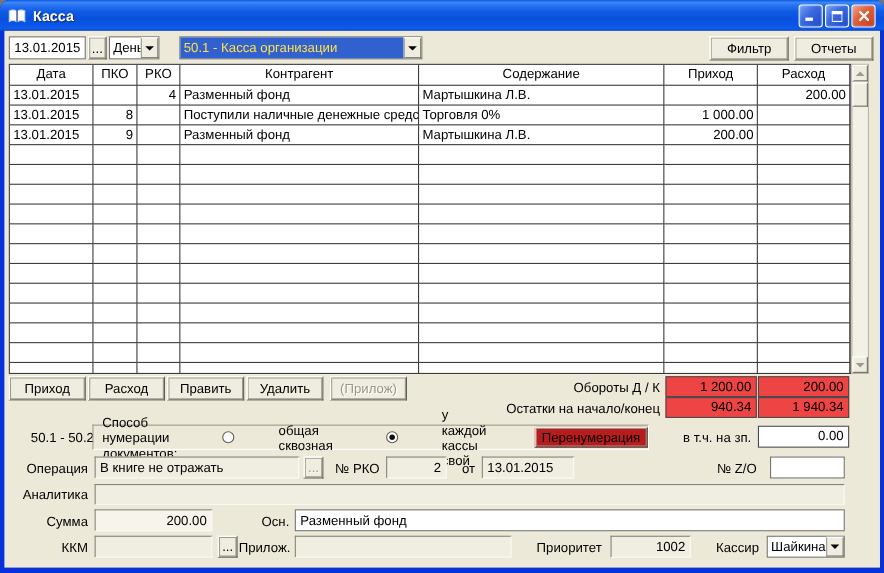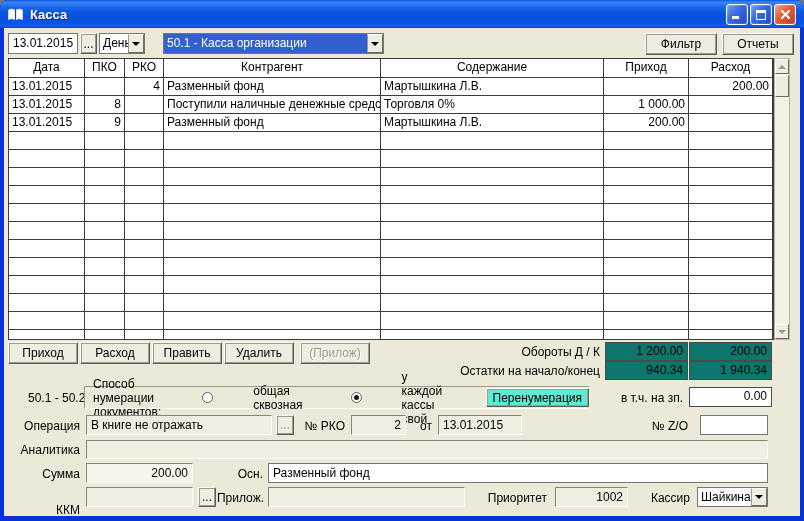--- a/index.html
+++ b/index.html
@@ -36,21 +36,21 @@
   .field.rt { text-align:right; }
   .btn {
     position:absolute; background:#EFEDE0; font-size:12px;
     border:1px solid; border-color:#FFFFFF #5E5E56 #5E5E56 #FFFFFF;
     box-shadow:0 0 0 1px #9c9a8d inset; display:flex; align-items:center; justify-content:center;
     cursor:default; white-space:nowrap;
   }
   .btn.disabled { color:#9B988B; text-shadow:1px 1px 0 #fff; }
   .combo { position:absolute; background:#fff; border:1px solid #76766E; display:flex; }
   .combo .txt { flex:1; line-height:18px; padding:0 3px; overflow:hidden; white-space:nowrap; }
-  .combo .txt.sel { background:#3161CE; color:#ffffff; }
+  .combo .txt.sel { background:#3161CE; color:#fde047; }
   .drop {
     width:16px; background:#EFEDE0; border-left:1px solid #9c9a8d;
     display:flex; align-items:center; justify-content:center;
     border-top:1px solid #fff; border-bottom:1px solid #6d6d66; border-right:1px solid #6d6d66;
   }
   .tri { width:0; height:0; border-left:4px solid transparent; border-right:4px solid transparent; border-top:4px solid #000; }
   
   .grid {
     position:absolute; left:8px; top:58px; width:766px; height:282px;
     background:#fff; border:1px solid #3c3c3c; overflow:hidden;
@@ -70,40 +70,40 @@
   .sarrow {
     position:absolute; left:0; width:14px; height:15px; background:#EFEDE0;
     border:1px solid; border-color:#fff #6d6d66 #6d6d66 #fff;
     display:flex; align-items:center; justify-content:center;
   }
   .sarrow .tri { border-top-color:#9a9a8e; }
   .sarrow.up .tri { transform:rotate(180deg); }
   .sthumb { position:absolute; left:0; top:16px; width:14px; height:22px; background:#EFEDE0; border:1px solid; border-color:#fff #6d6d66 #6d6d66 #fff; }
   
   .sumbox {
-    position:absolute; background:#0f766e; border:1px solid #4a4a4a;
+    position:absolute; background:#ef4444; border:1px solid #4a4a4a;
     font-size:12px; line-height:17px; text-align:right; padding:0 4px; overflow:hidden;
   }
   .sumbox.white { background:#fff; }
   
   .numpanel {
     position:absolute; left:84px; top:386px; width:506px; height:23px;
     border:1px solid; border-color:#9d9a88 #fff #fff #9d9a88;
     display:flex; align-items:center; font-size:12px;gap:36px;
   }
   .radio {
     width:11px; height:11px; border-radius:50%; background:#fff;
     border:1px solid #5e5e56; display:inline-block; position:relative; flex:none;
   }
   .radio.on::after {
     content:""; position:absolute; left:2px; top:2px; width:5px; height:5px;
     border-radius:50%; background:#111;
   }
   .renum {
-    position:relative; background:#5eead4; font-size:12px; height:19px; padding:0 6px;
+    position:relative; background:#b91c1c; font-size:12px; height:19px; padding:0 6px;
     border:1px solid; border-color:#FFFFFF #5E5E56 #5E5E56 #FFFFFF;
     box-shadow:0 0 0 1px #9c9a8d inset; display:flex; align-items:center;
   }
 </style>
 </head>
 <body>
 
 <div class="window">
 
   <div class="titlebar">
@@ -348,21 +348,21 @@
   <div class="field white" style="left:700px; top:415px; width:68px; height:20px;"></div>
 
   <div class="lbl r" style="left:0; top:443px; width:80px;">Аналитика</div>
   <div class="field" style="left:86px; top:440px; width:682px; height:19px;"></div>
 
   <div class="lbl r" style="left:0; top:467px; width:80px;">Сумма</div>
   <div class="field rt" style="left:86px; top:463px; width:107px; height:20px; background:#F7F5EB;">200.00</div>
   <div class="lbl r" style="left:210px; top:467px; width:53px;">Осн.</div>
   <div class="field white" style="left:268px; top:463px; width:500px; height:20px;">Разменный фонд</div>
 
-  <div class="lbl r" style="left:0; top:503px; width:80px;padding-left:39px;">ККМ</div>
+  <div class="lbl r" style="left:0; top:491px; width:80px;padding-left:39px;">ККМ</div>
   <div class="field" style="left:86px; top:487px; width:107px; height:20px;"></div>
   <div class="btn" style="left:198px; top:487px; width:18px; height:20px;">...</div>
   <div class="lbl r" style="left:214px; top:491px; width:50px;">Прилож.</div>
   <div class="field" style="left:268px; top:487px; width:197px; height:20px;"></div>
   <div class="lbl r" style="left:467px; top:491px; width:80px;">Приоритет</div>
   <div class="field rt" style="left:555px; top:487px; width:73px; height:20px;">1002</div>
   <div class="lbl r" style="left:640px; top:491px; width:50px;">Кассир</div>
   <div class="combo" style="left:697px; top:487px; width:71px; height:20px;">
     <span class="txt">Шайкина Г.П.</span>
     <span class="drop">

